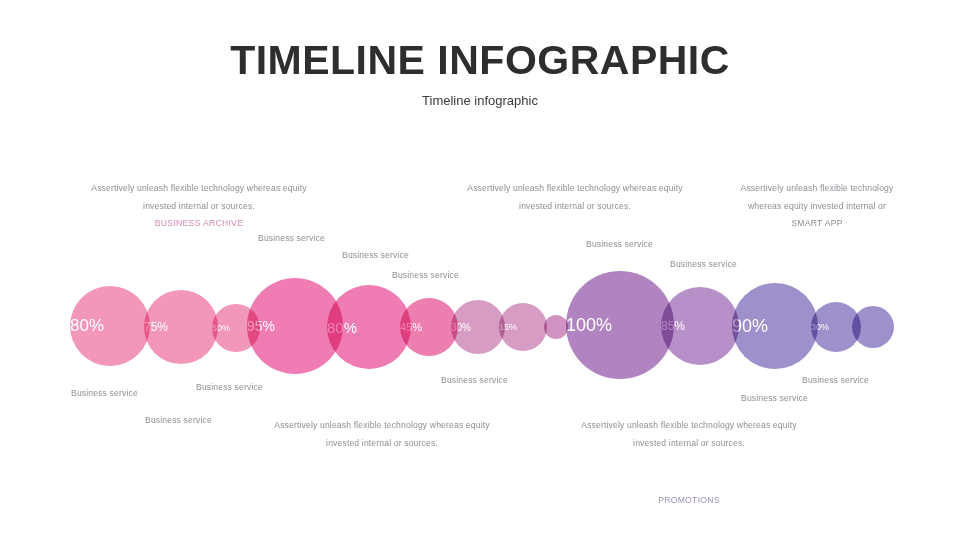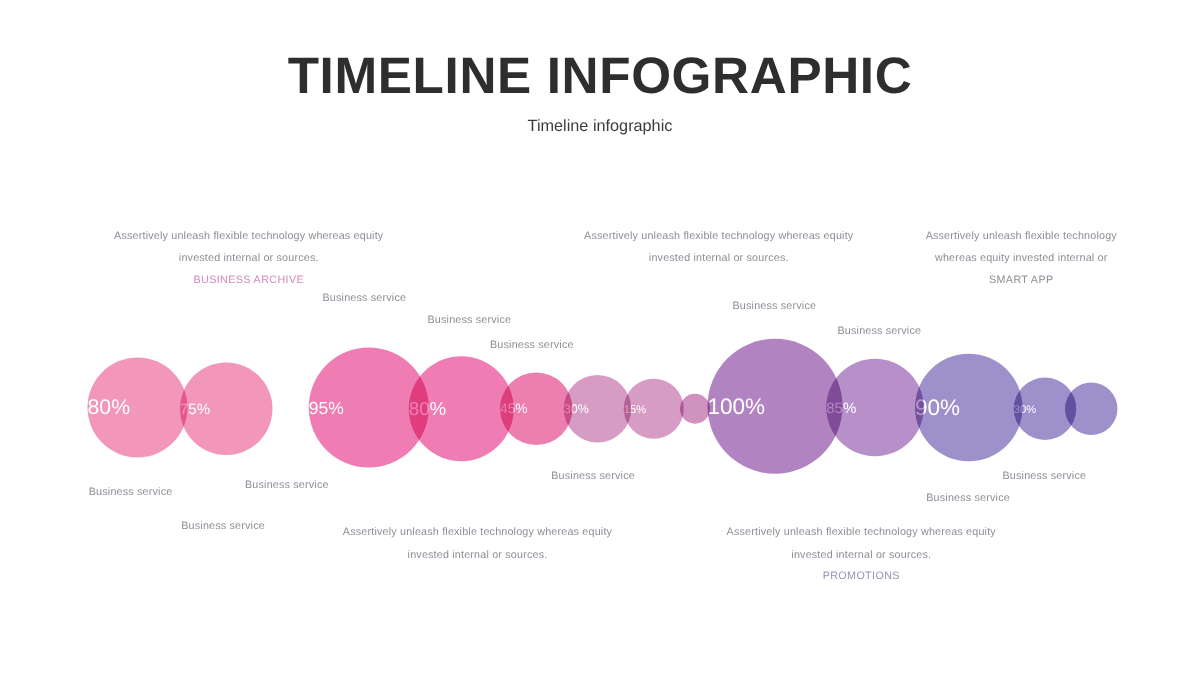--- a/index.html
+++ b/index.html
@@ -52,20 +52,21 @@
     display: block;
     white-space: pre-line;
   }
   .desc-block .desc-tag {
     display: block;
     color: #d489b4;
     letter-spacing: 0.3px;
   }
   .desc-block .desc-tag.tag-purple {
     color: #9d8fb5;
+    margin-top: 40px;
   }
   .desc-block.inline-tag .desc-body {
     display: inline;
   }
   .desc-block.inline-tag .desc-tag {
     display: inline;
     color: #8d8d96;
   }
 
   #desc-archive   { left: 74px;  top: 180px; width: 250px; }
@@ -137,20 +138,23 @@
   <span class="desc-body">Assertively unleash flexible technology whereas equity invested internal or sources.</span>
   <span class="desc-tag tag-purple">PROMOTIONS</span>
 </div>
 
 <div id="bubble-row">
     <div class="bubble" style="left: 70px; top: 286px; width: 80px; height: 80px; background: rgb(239, 127, 171);">
       <span class="bubble-value" style="font-size: 17px;">80%</span>
     </div>
     <div class="bubble" style="left: 144px; top: 290px; width: 74px; height: 74px; background: rgb(239, 127, 171);">
       <span class="bubble-value" style="font-size: 12px;">75%</span>
+    </div>
+    <div class="bubble" style="left: 212px; top: 304px; width: 48px; height: 48px; background: rgb(239, 127, 171);">
+      <span class="bubble-value" style="font-size: 9px;">50%</span>
     </div>
     <div class="bubble" style="left: 247px; top: 278px; width: 96px; height: 96px; background: rgb(236, 95, 162);">
       <span class="bubble-value" style="font-size: 14px;">95%</span>
     </div>
     <div class="bubble" style="left: 327px; top: 285px; width: 84px; height: 84px; background: rgb(236, 95, 162);">
       <span class="bubble-value" style="font-size: 15px;">80%</span>
     </div>
     <div class="bubble" style="left: 400px; top: 298px; width: 58px; height: 58px; background: rgb(232, 97, 159);">
       <span class="bubble-value" style="font-size: 11px;">45%</span>
     </div>

